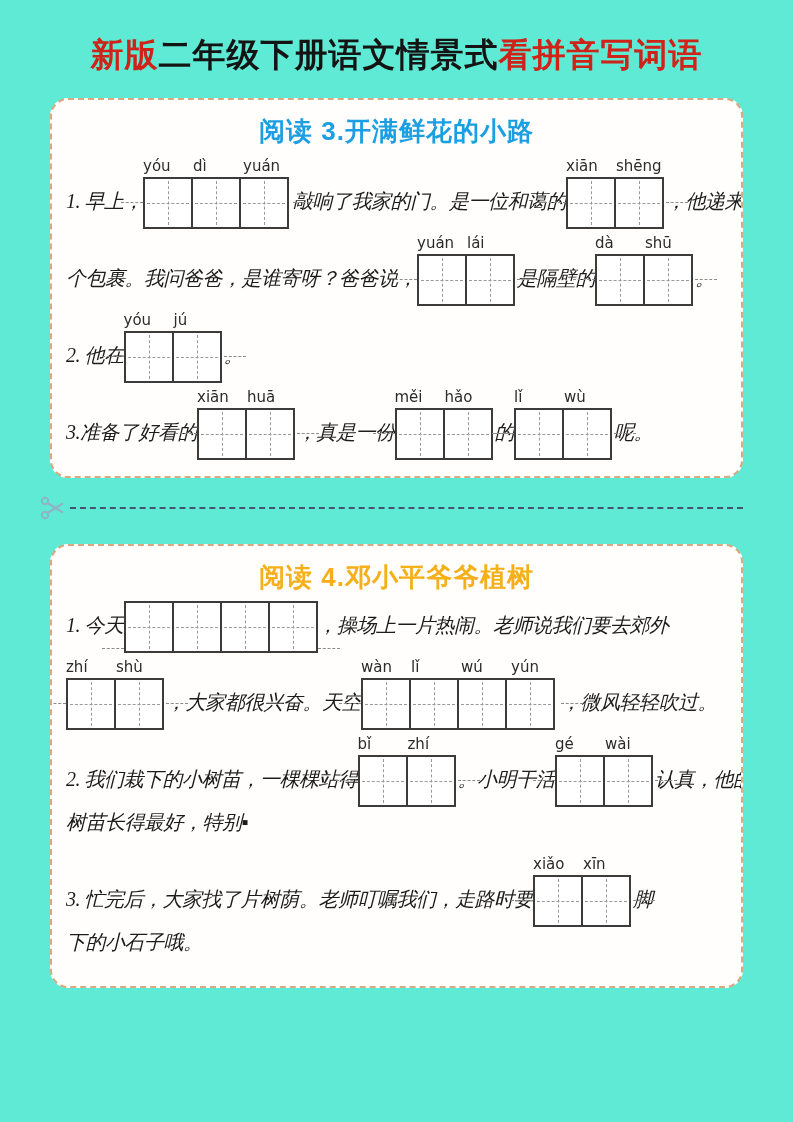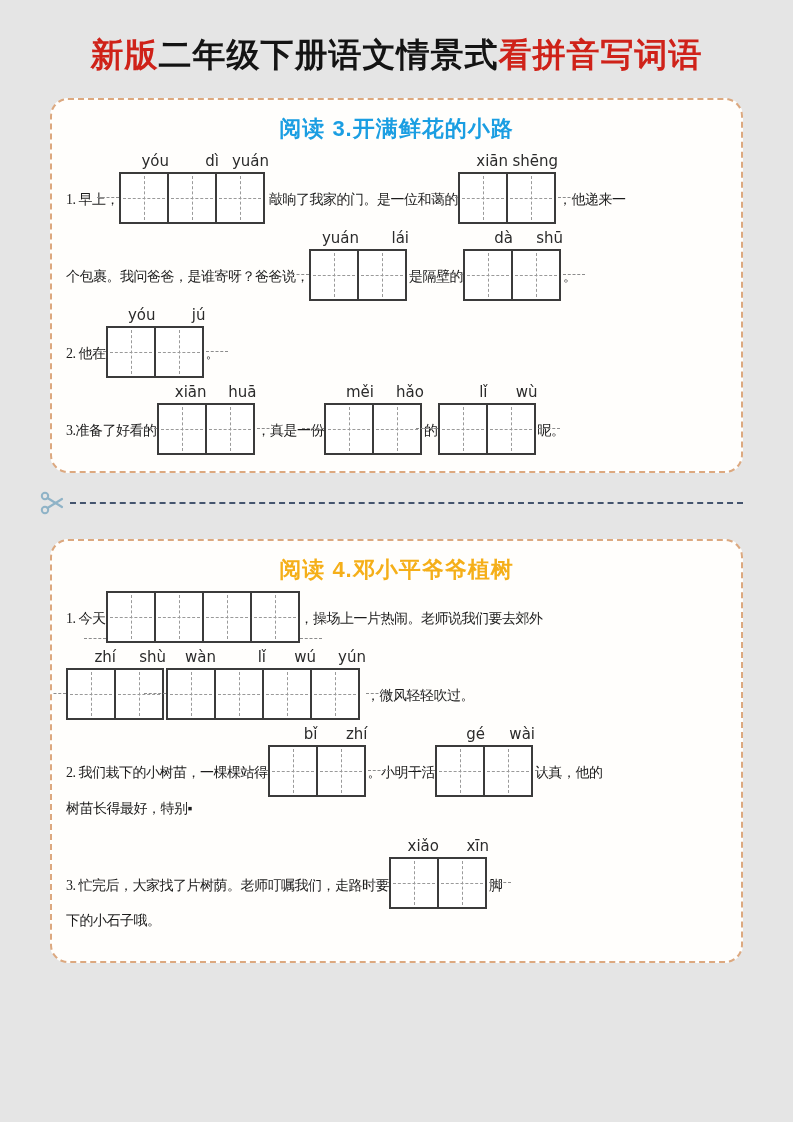--- a/index.html
+++ b/index.html
@@ -1,43 +1,43 @@
 <!DOCTYPE html>
 <html><head>
 <meta charset="utf-8">
 <style>
   html,body { margin:0; padding:0; background:#ffffff; }
   .page {
     width:793px; height:1122px; box-sizing:border-box;
-    padding:36px 50px 0 50px; background:#e5e5e5;
+    padding:36px 50px 0 50px; background:#5eead4;
     font-family:"Liberation Serif","DejaVu Serif",serif;
     overflow:hidden; position:relative;
   }
   h1.title {
     margin:0; text-align:center; font-size:33px; font-weight:bold;
     letter-spacing:1px; line-height:1.2; white-space:nowrap;
   }
   .section {
     border:2px dashed #dca87f; border-radius:18px;
     padding:12px 14px 16px 14px; margin-top:22px;
     background:#fffefc; overflow:hidden;
   }
   h2.sec-heading {
-    margin:2px 0 6px 0; text-align:center; font-size:22px; font-weight:bold;
+    margin:2px 0 6px 0; text-align:center; font-size:26px; font-weight:bold;
     font-family:"Liberation Sans","DejaVu Sans",sans-serif; letter-spacing:1px;
   }
   .line { display:flex; align-items:flex-end; margin-top:3px; min-height:30px; }
   .zh {
-    font-size:14px; color:#1c1c1c; line-height:1.25;
-    padding-bottom:15px; white-space:nowrap; letter-spacing:-0.5px;
+    font-size:20px; color:#1c1c1c; line-height:1.25;
+    padding-bottom:15px; white-space:nowrap; letter-spacing:-0.5px;font-style:italic;
   }
   .pgroup { display:flex; flex-direction:column; position:relative; flex:0 0 auto; }
   .pinrow { display:flex; height:22px; }
   .pin {
-    width:50px; text-align:right; font-size:15px; color:#2b2b2b;
+    width:50px; text-align:left; font-size:15px; color:#2b2b2b;
     font-family:"DejaVu Sans","Liberation Sans",sans-serif; line-height:22px;
   }
   .boxrow { display:flex; }
   .boxrow::before, .boxrow::after {
     content:""; position:absolute; top:47px; width:22px;
     border-top:1.5px dashed #8c8c8c;
   }
   .boxrow::before { left:-22px; }
   .boxrow::after  { right:-22px; }
   .cell {
@@ -202,20 +202,21 @@
           <div class="pgroup">
             <div class="pinrow">
               <span class="pin">zhí</span>
               <span class="pin">shù</span>
             </div>
             <div class="boxrow">
               <div class="cell"></div>
               <div class="cell"></div>
             </div>
           </div>
+          <span class="zh">，大家都很兴奋。天空</span>
           <div class="pgroup">
             <div class="pinrow">
               <span class="pin">wàn</span>
               <span class="pin">lǐ</span>
               <span class="pin">wú</span>
               <span class="pin">yún</span>
             </div>
             <div class="boxrow">
               <div class="cell"></div>
               <div class="cell"></div>

